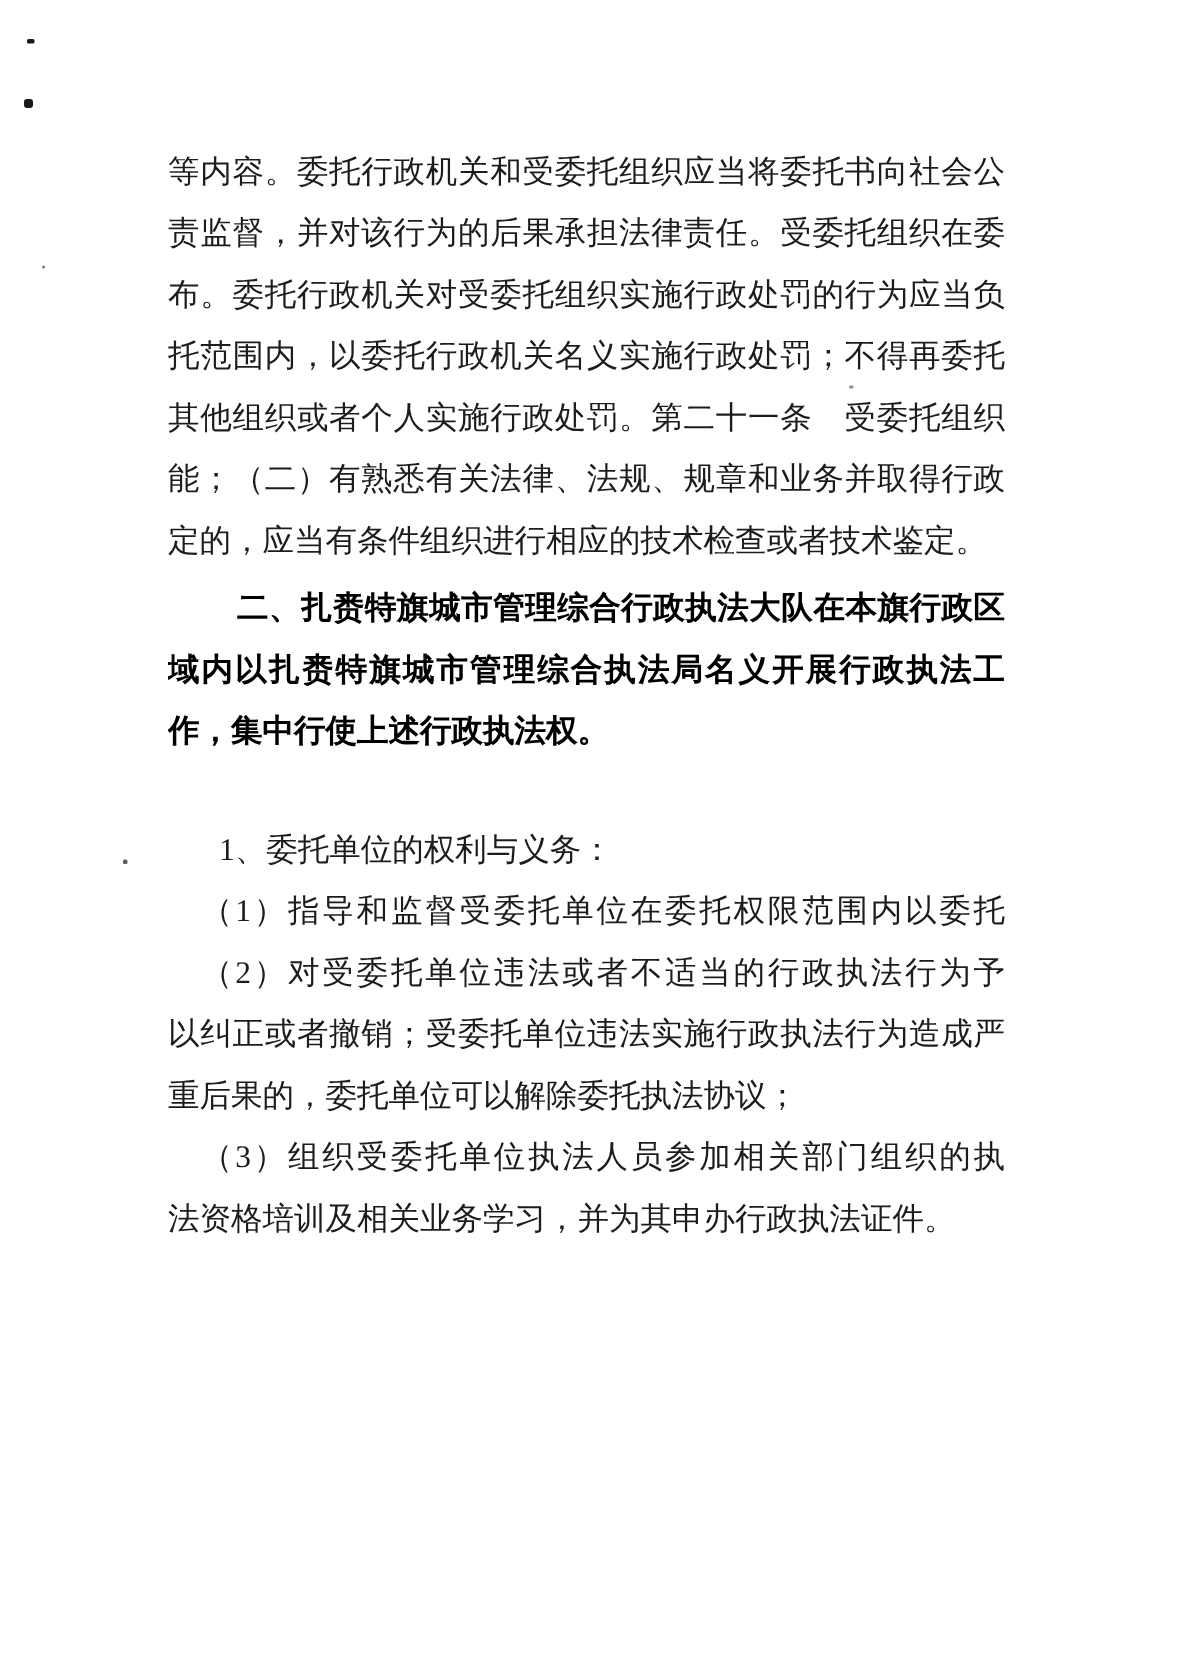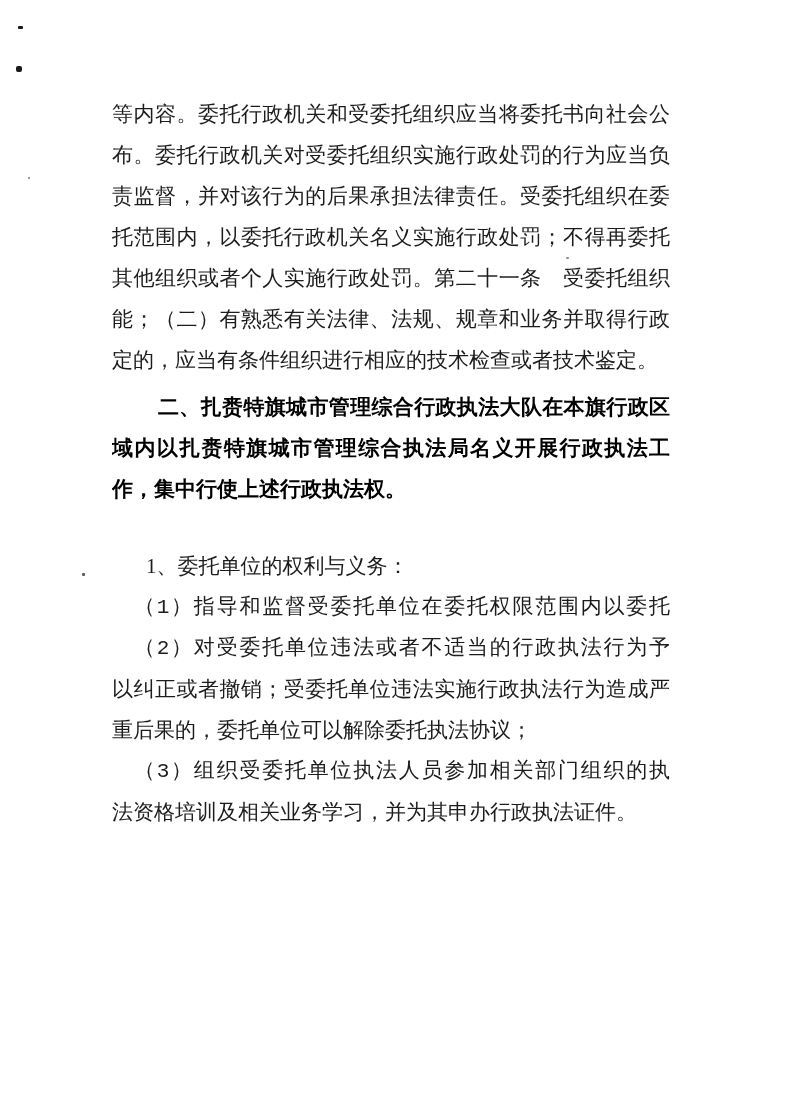--- a/index.html
+++ b/index.html
@@ -30,27 +30,27 @@
     text-align: left;
     white-space: normal;
     overflow: hidden;
     letter-spacing: 0;
   }
   .line.fill {
     text-align: justify;
     text-align-last: justify;
   }
   .line.bold {
-    font-family: Liberation Serif, serif;
+    font-family: Liberation Mono, monospace;
     font-weight: 700;
     color: var(--ink-bold, #000000);
   }
   .line.indent-section { text-indent: 46px; }
   .line.indent-number  { text-indent: 34px; margin-top: 36px; }
-  .line.indent-paren   { text-indent: 22px; font-family: Liberation Mono, monospace; }
+  .line.indent-paren   { text-indent: 22px; }
   .line.gap { margin-top: 6px; }
 
   
   .scan-bottom-bar {
     position: absolute;
     left: 0;
     top: 1109px;
     width: 788px;
     height: 8px;
     background: var(--edge, #0d0d0d);
@@ -77,22 +77,22 @@
   <span class="speck s2"></span>
   <span class="speck s3"></span>
   <span class="speck s4"></span>
   <span class="speck s5"></span>
   <span class="speck s6"></span>
   <span class="speck s7"></span>
   <span class="speck s8"></span>
 
   <div class="text-block" id="text-block">
       <div class="line fill">等内容。委托行政机关和受委托组织应当将委托书向社会公</div>
+      <div class="line fill">责监督，并对该行为的后果承担法律责任。受委托组织在委</div>
       <div class="line fill">布。委托行政机关对受委托组织实施行政处罚的行为应当负</div>
-      <div class="line fill">责监督，并对该行为的后果承担法律责任。受委托组织在委</div>
       <div class="line fill">托范围内，以委托行政机关名义实施行政处罚；不得再委托</div>
       <div class="line fill">其他组织或者个人实施行政处罚。第二十一条　受委托组织</div>
       <div class="line fill">能；（二）有熟悉有关法律、法规、规章和业务并取得行政</div>
       <div class="line">定的，应当有条件组织进行相应的技术检查或者技术鉴定。</div>
       <div class="line bold fill gap indent-section">二、扎赉特旗城市管理综合行政执法大队在本旗行政区</div>
       <div class="line bold fill">域内以扎赉特旗城市管理综合执法局名义开展行政执法工</div>
       <div class="line bold">作，集中行使上述行政执法权。</div>
       <div class="line indent-number">1、委托单位的权利与义务：</div>
       <div class="line fill indent-paren">（1）指导和监督受委托单位在委托权限范围内以委托</div>
       <div class="line fill indent-paren">（2）对受委托单位违法或者不适当的行政执法行为予</div>

